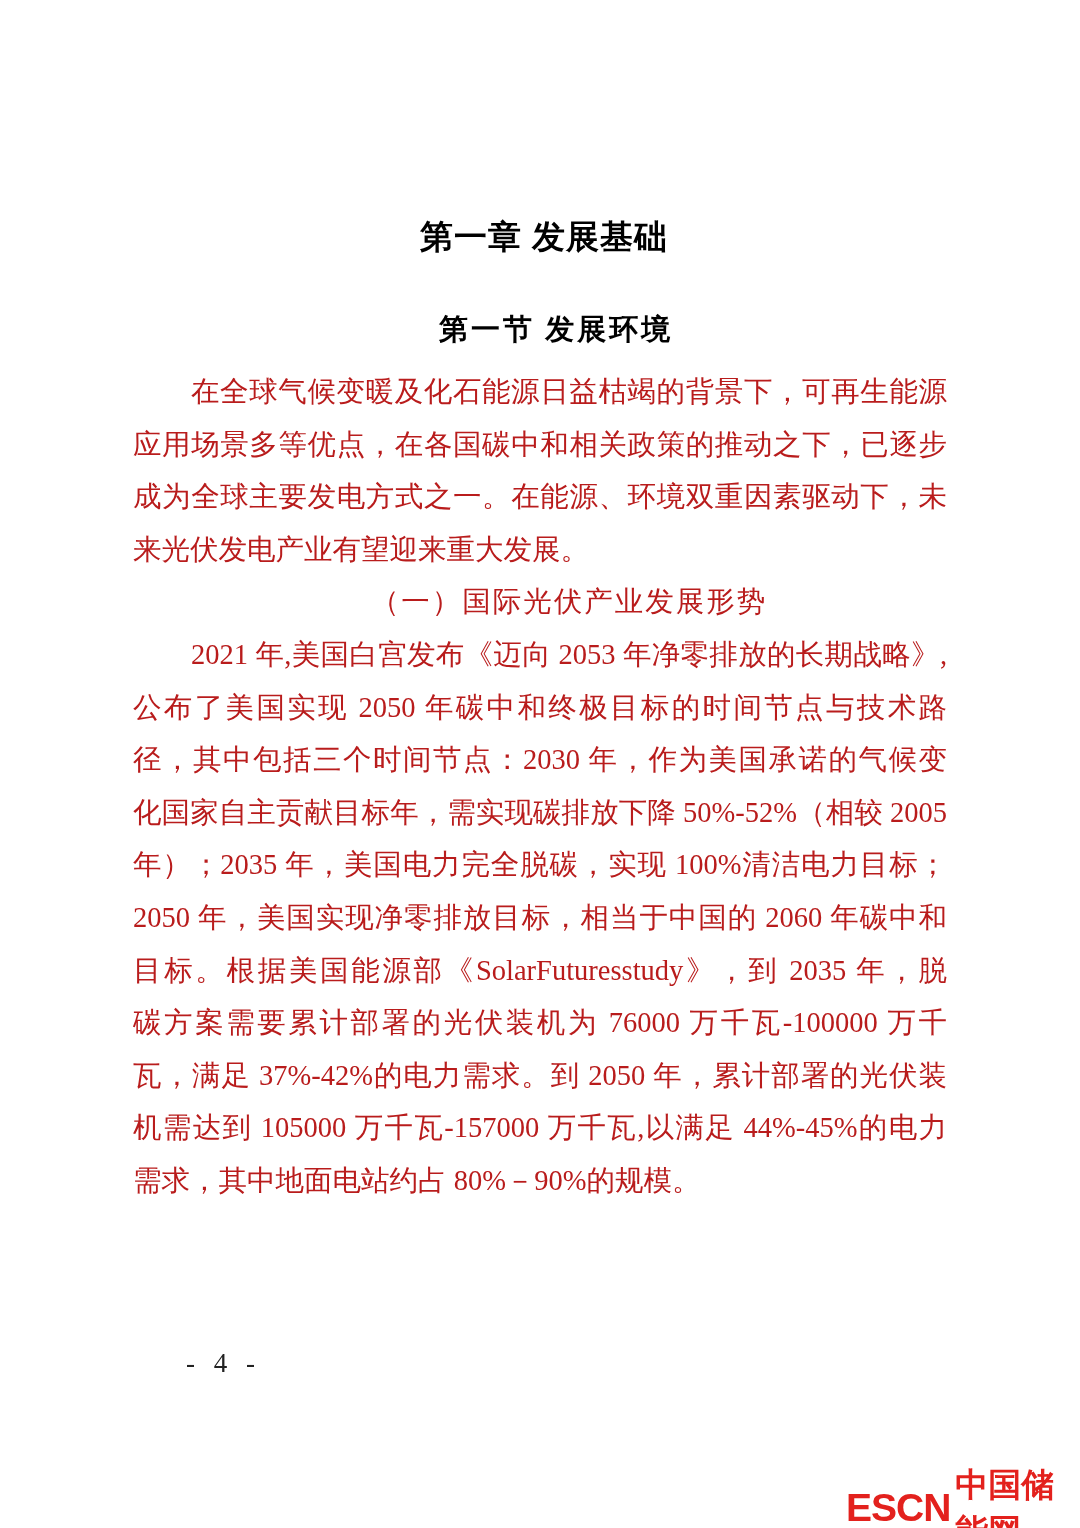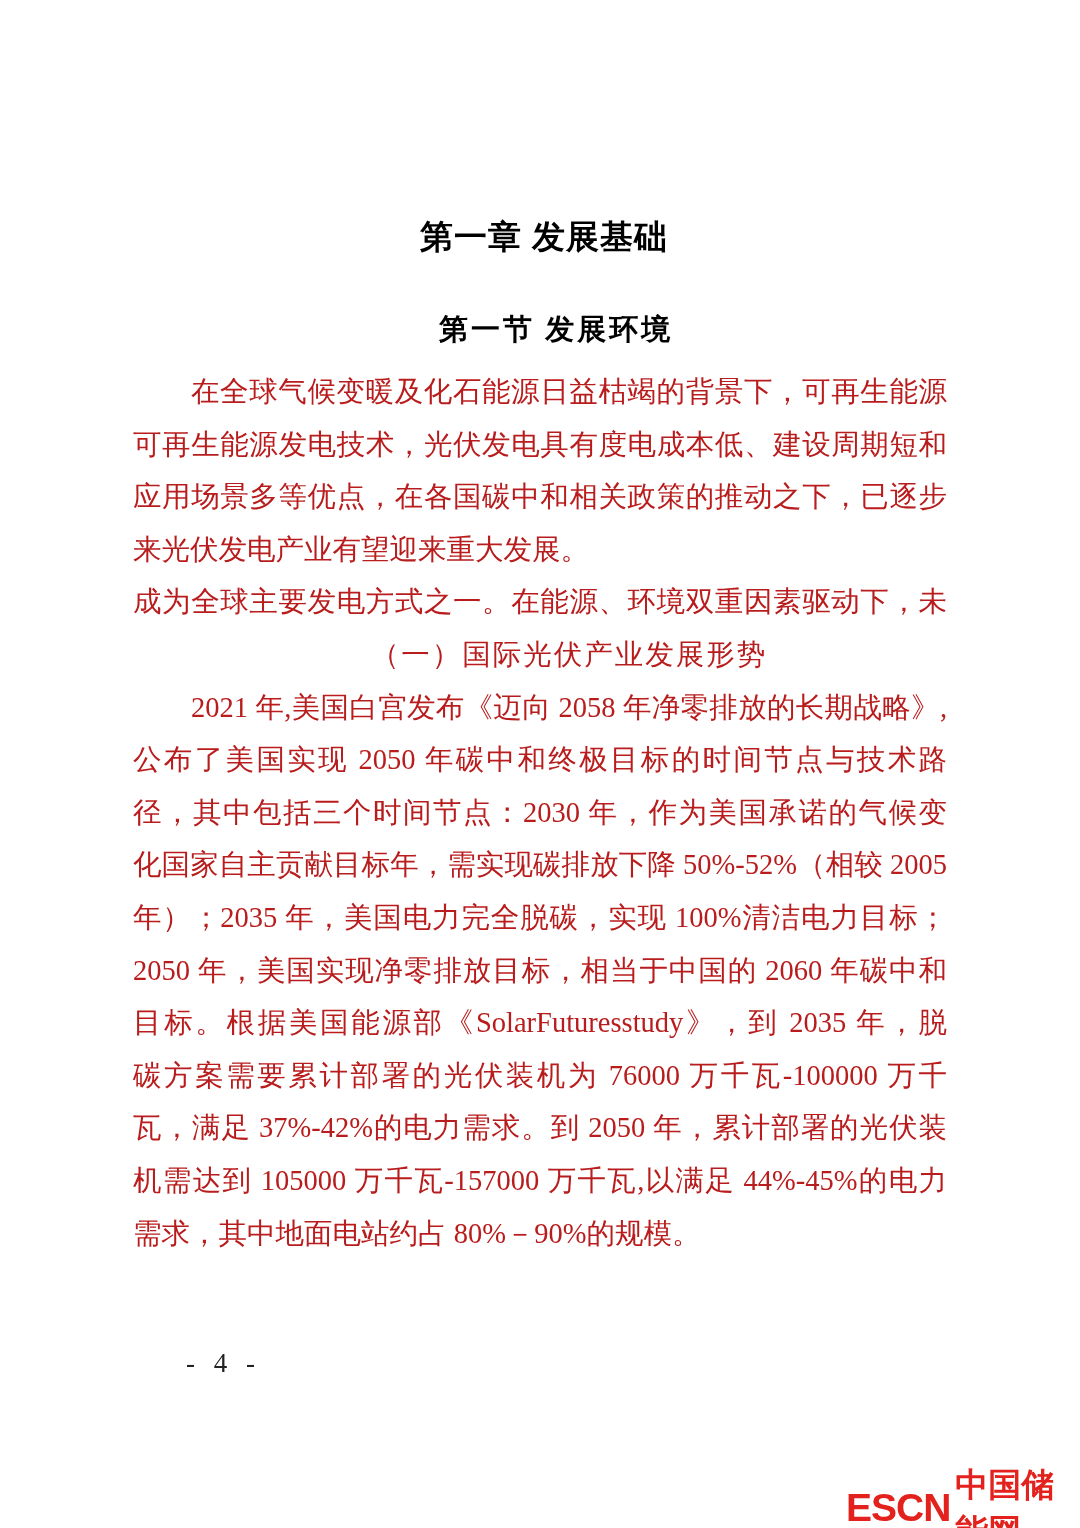--- a/index.html
+++ b/index.html
@@ -106,26 +106,25 @@
 <body>
 
 <div class="page">
 
   <h1 class="chapter-title">第一章 发展基础</h1>
 
   <h2 class="section-title">第一节 发展环境</h2>
 
   <div class="body-block">
     <div class="line indent fill">在全球气候变暖及化石能源日益枯竭的背景下，可再生能源</div>
-    <div class="line fill">可再生能源发电技术，光伏发电具有度电成本低、建设周期短和</div>
     <div class="line fill">应用场景多等优点，在各国碳中和相关政策的推动之下，已逐步</div>
+    <div class="line fill">成为全球主要发电方式之一。在能源、环境双重因素驱动下，未</div>
     <div class="line">来光伏发电产业有望迎来重大发展。</div>
-    <div class="line fill">成为全球主要发电方式之一。在能源、环境双重因素驱动下，未</div>
     <div class="line indent kai">（一）国际光伏产业发展形势</div>
-    <div class="line indent fill">2021 年,美国白宫发布《迈向 2058 年净零排放的长期战略》,</div>
+    <div class="line indent fill">2021 年,美国白宫发布《迈向 2053 年净零排放的长期战略》,</div>
     <div class="line fill">公布了美国实现 2050 年碳中和终极目标的时间节点与技术路</div>
     <div class="line fill">径，其中包括三个时间节点：2030 年，作为美国承诺的气候变</div>
     <div class="line fill">化国家自主贡献目标年，需实现碳排放下降 50%-52%（相较 2005</div>
     <div class="line fill">年）；2035 年，美国电力完全脱碳，实现 100%清洁电力目标；</div>
     <div class="line fill">2050 年，美国实现净零排放目标，相当于中国的 2060 年碳中和</div>
     <div class="line fill">目标。根据美国能源部《SolarFuturesstudy》，到 2035 年，脱</div>
     <div class="line fill">碳方案需要累计部署的光伏装机为 76000 万千瓦-100000 万千</div>
     <div class="line fill">瓦，满足 37%-42%的电力需求。到 2050 年，累计部署的光伏装</div>
     <div class="line fill">机需达到 105000 万千瓦-157000 万千瓦,以满足 44%-45%的电力</div>
     <div class="line">需求，其中地面电站约占 80%－90%的规模。</div>

